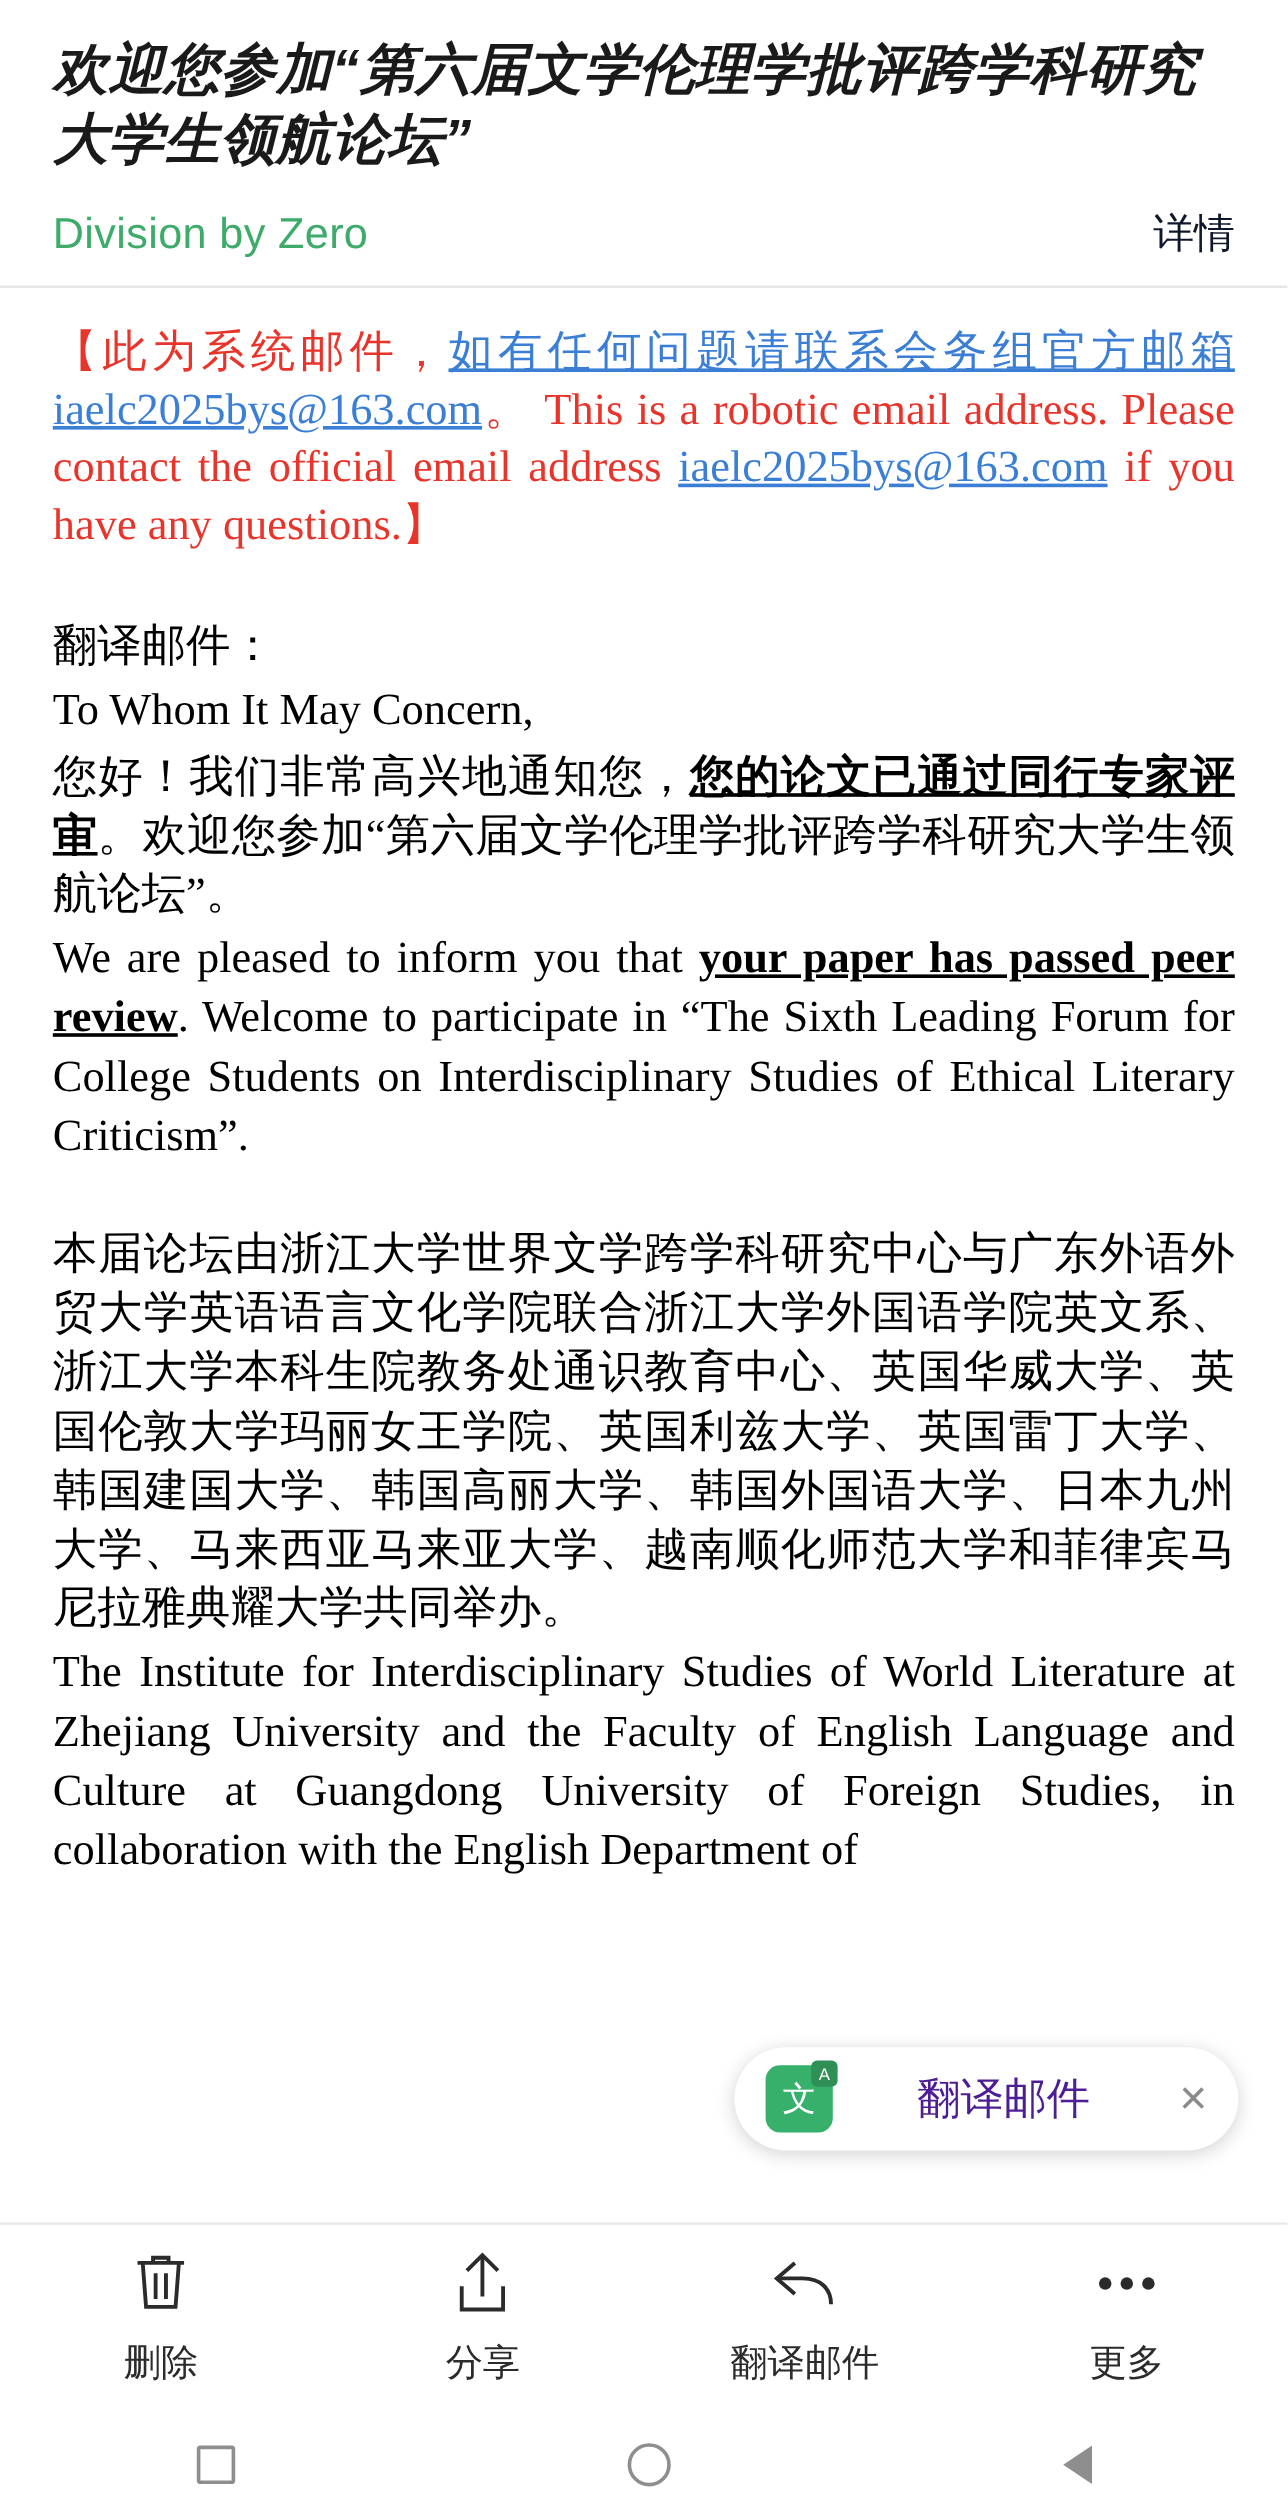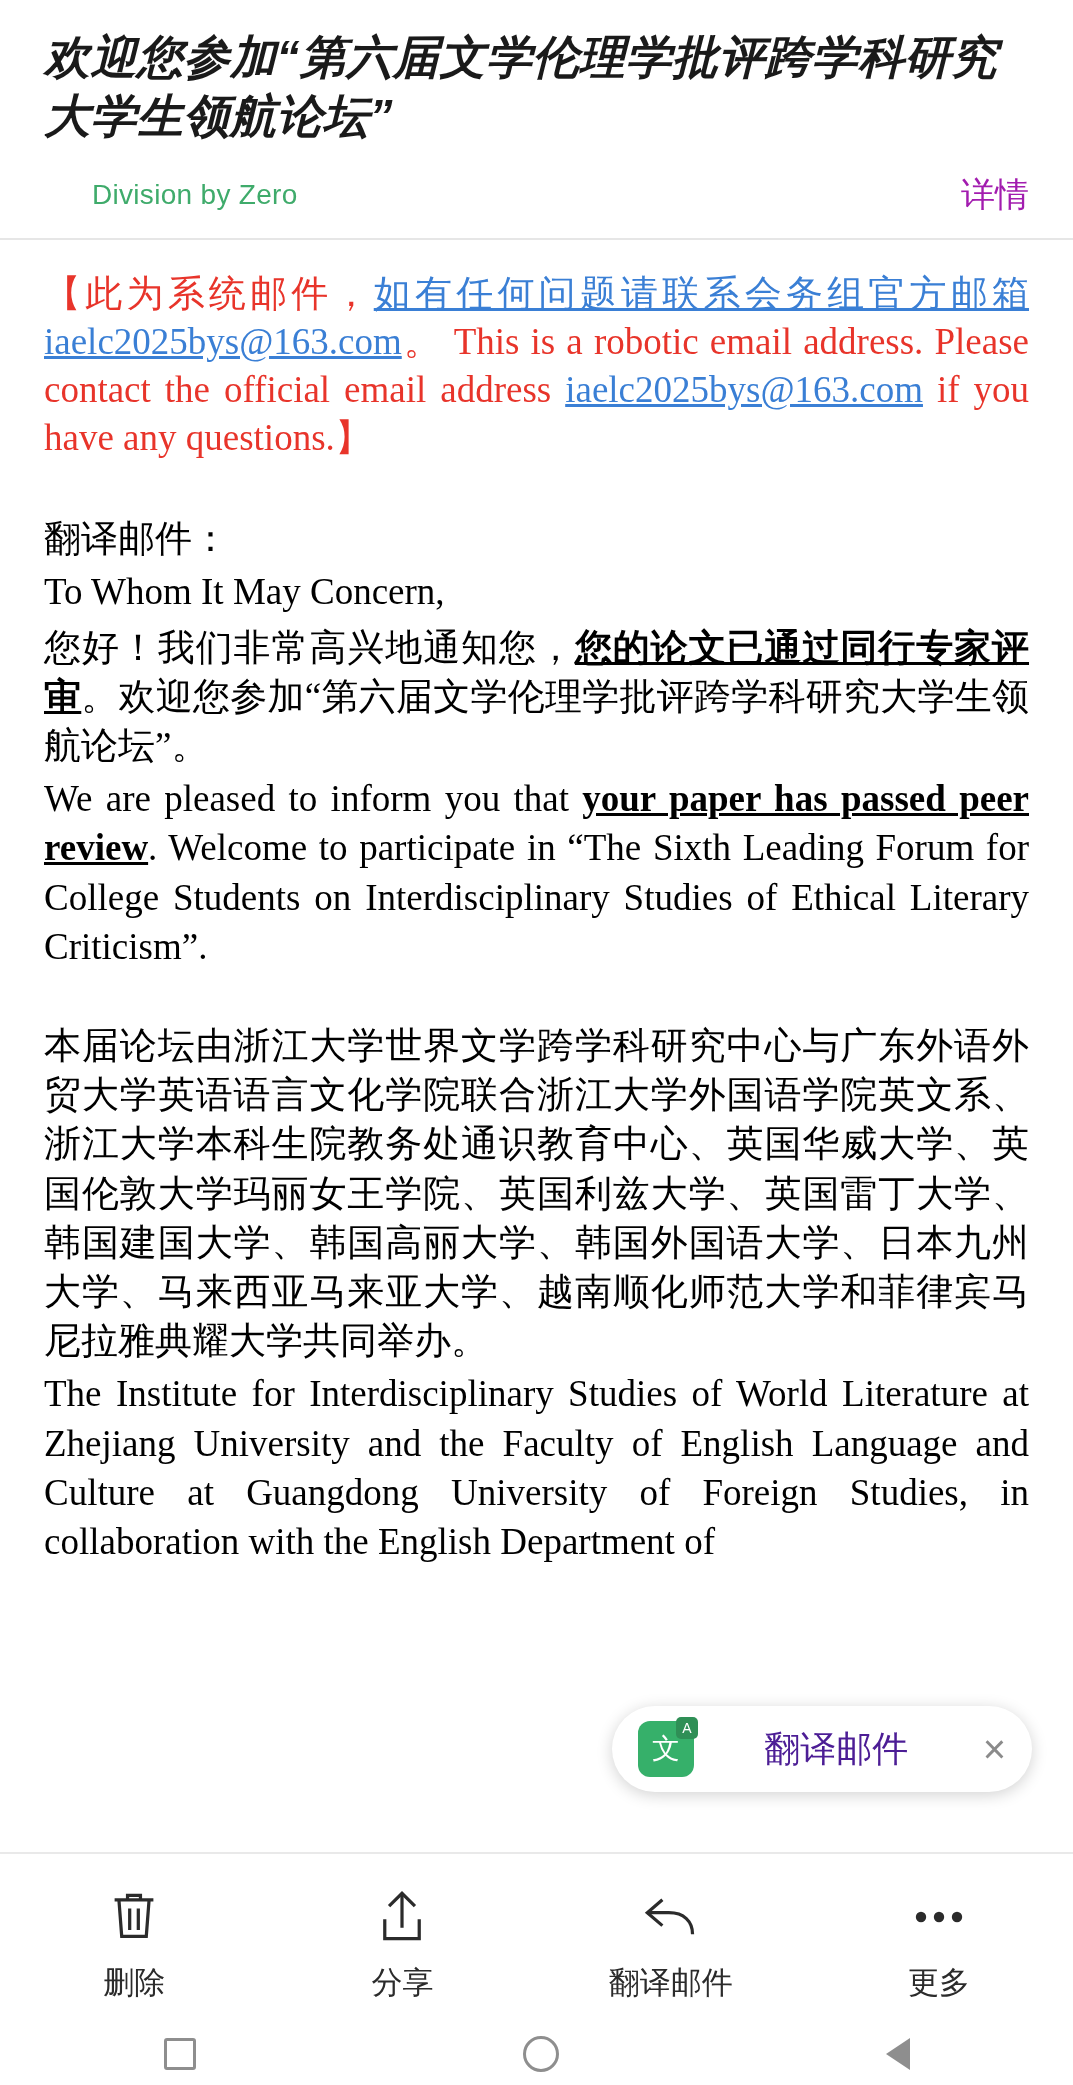--- a/index.html
+++ b/index.html
@@ -29,28 +29,27 @@
     font-style: italic;
   }
   .sender-row {
     display: flex;
     align-items: center;
     justify-content: space-between;
     margin-top: 26px;
     padding-bottom: 20px;
   }
   .sender-name {
-    font-size: 28px;
+    font-size: 36px;
     color: #3fab6b;
     letter-spacing: 0.3px;
-    margin-left: 48px;
   }
   .detail-link {
     font-size: 34px;
-    color: #a21caf;
+    color: #0f172a;
   }
   .divider {
     height: 2px;
     background: #e6e6e6;
     width: 100%;
   }
 
   
   .body-wrap {
     padding: 30px 44px 0 44px;
@@ -161,21 +160,21 @@
     position: absolute;
     left: 0;
     right: 0;
     top: 1852px;
     height: 172px;
     border-top: 2px solid #e9e9e9;
     background: #ffffff;
     display: flex;
     align-items: flex-start;
     justify-content: space-around;
-    padding-top: 32px;
+    padding-top: 18px;
     box-sizing: border-box;
   }
   .tb-item {
     width: 25%;
     display: flex;
     flex-direction: column;
     align-items: center;
     gap: 14px;
   }
   .tb-ico {

